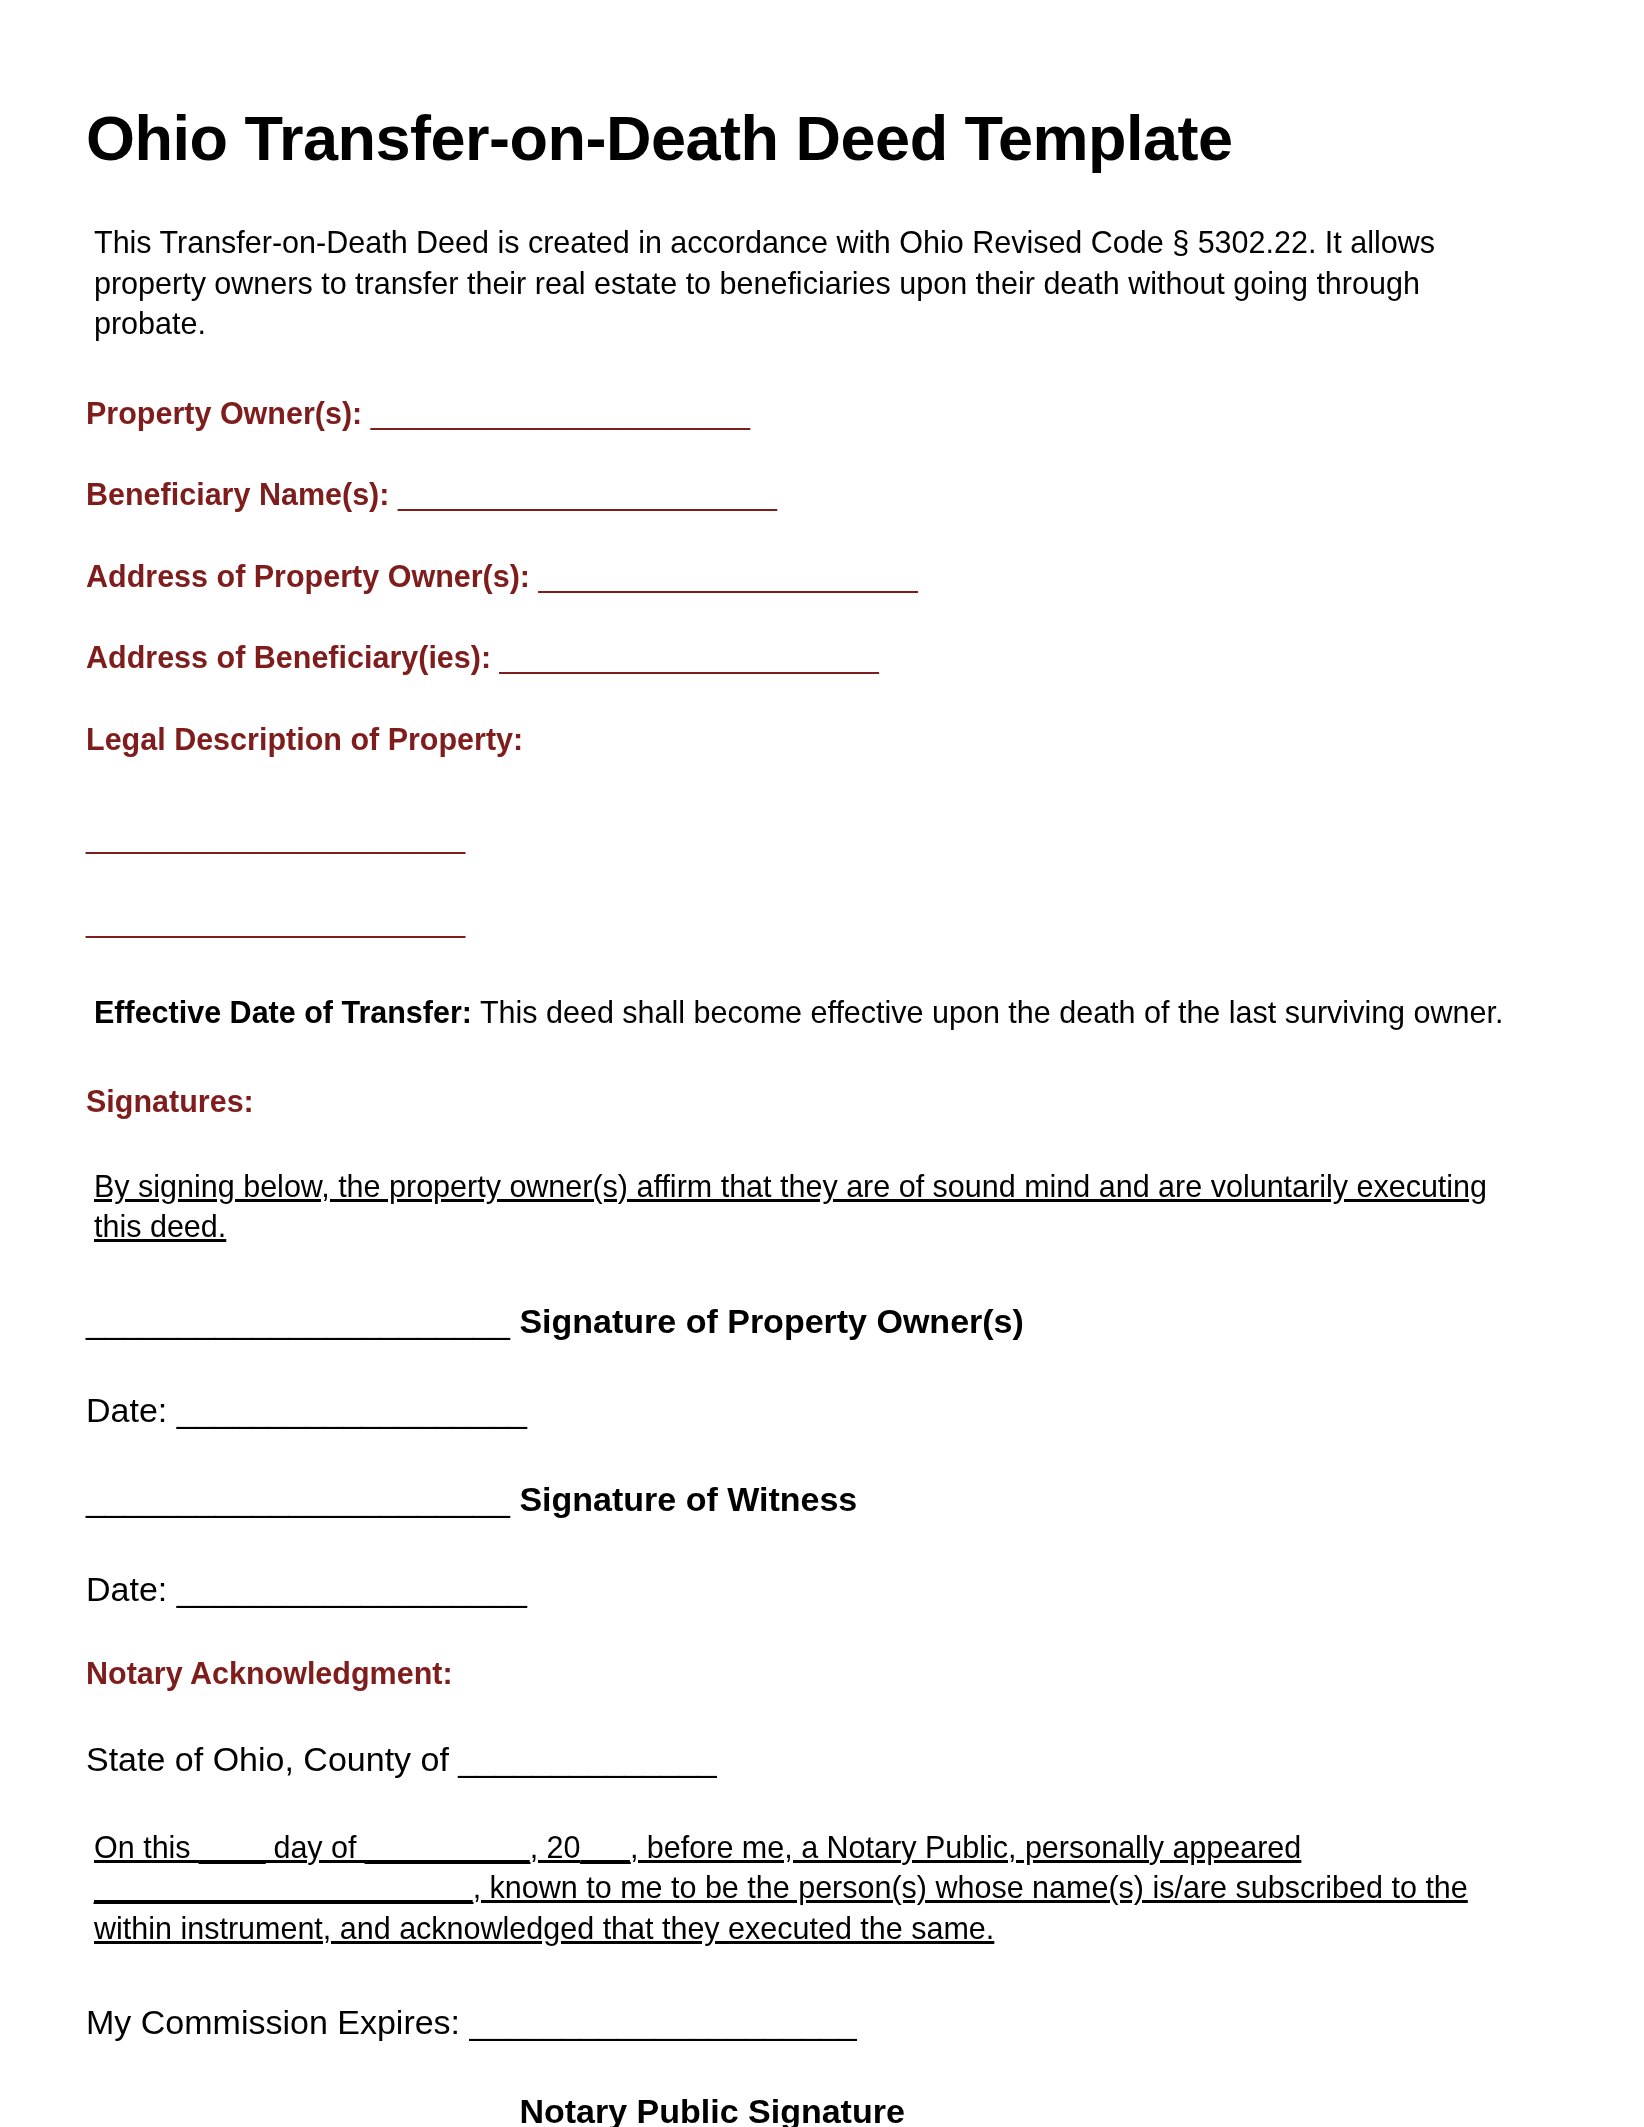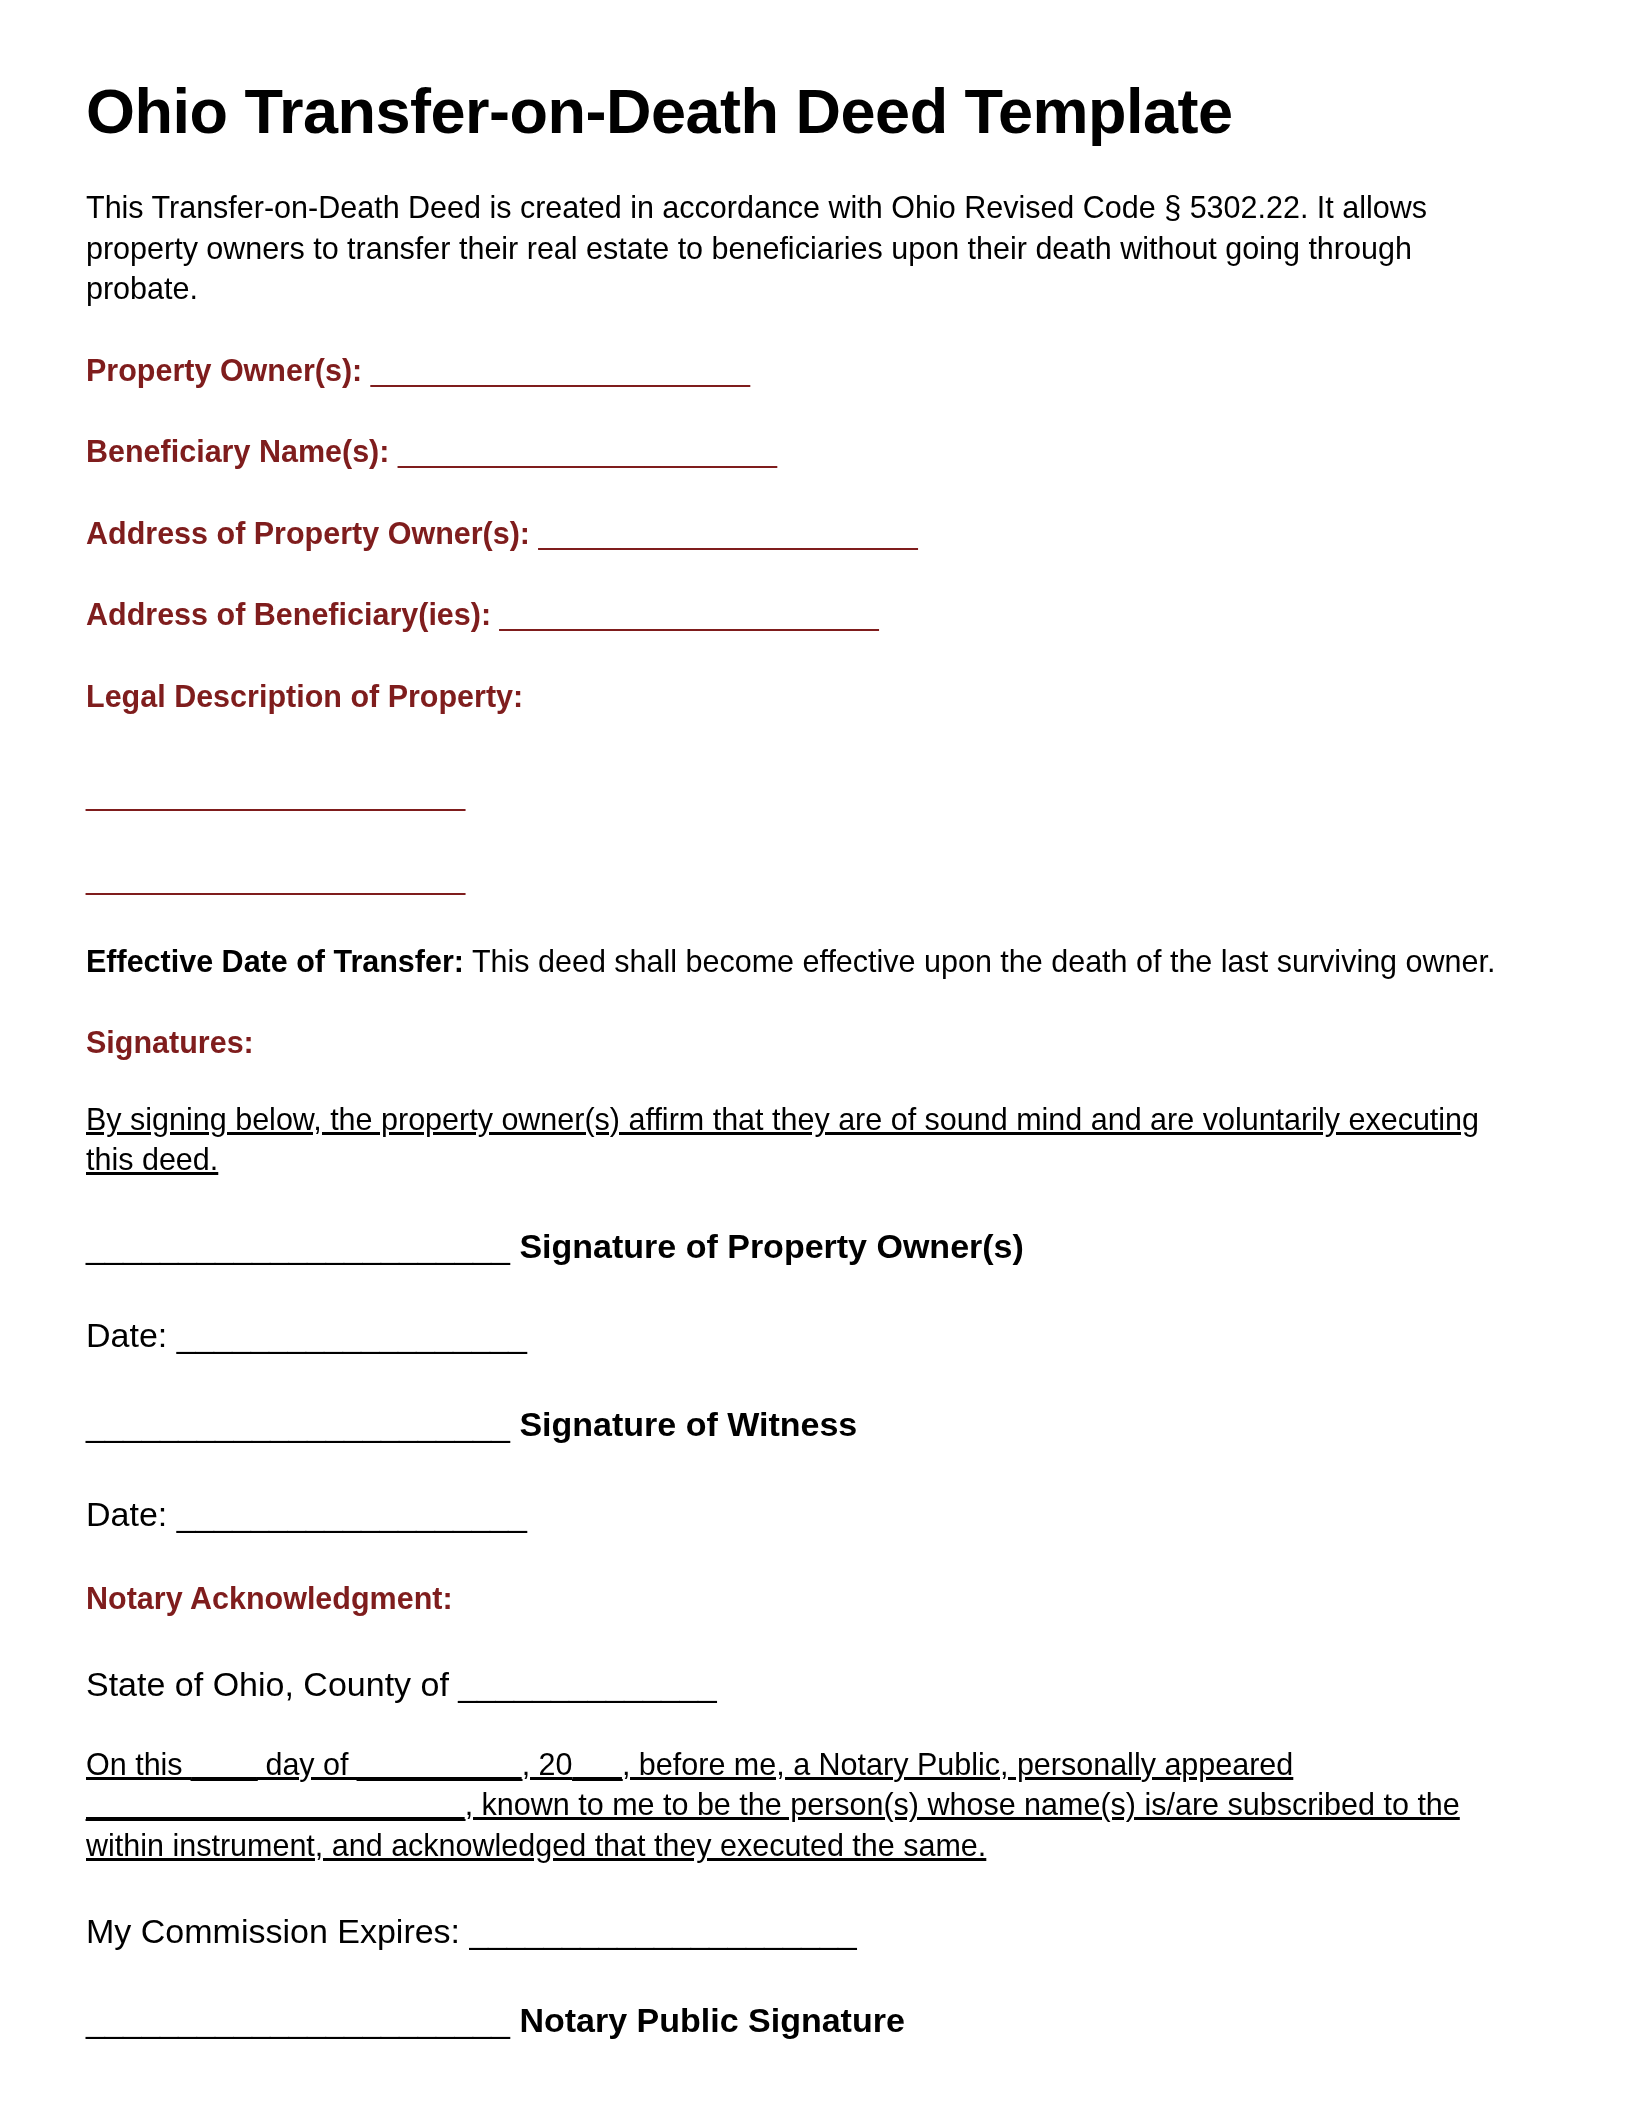--- a/index.html
+++ b/index.html
@@ -30,29 +30,29 @@
     font-family: "DejaVu Sans Mono", "Liberation Mono", monospace;
     font-size: 49px;
     letter-spacing: 1px;
     color: #818181;
     line-height: 1;
     white-space: nowrap;
     user-select: none;
   }
   .doc-title {
     margin: 0;
-    padding-top: 77px;
+    padding-top: 104px;
     font-size: 63px;
     font-weight: bold;
     letter-spacing: -0.5px;
     line-height: 1.08;
     color: #000000;
   }
   p.body-text {
-    margin: 0;
+    margin: 8px;
     padding-top: 42px;
     font-size: 30.5px;
     line-height: 1.33;
     color: #000000;
     max-width: 1436px;
   }
   p.body-text.tight {
     padding-top: 36px;
     text-decoration: underline;
   }

